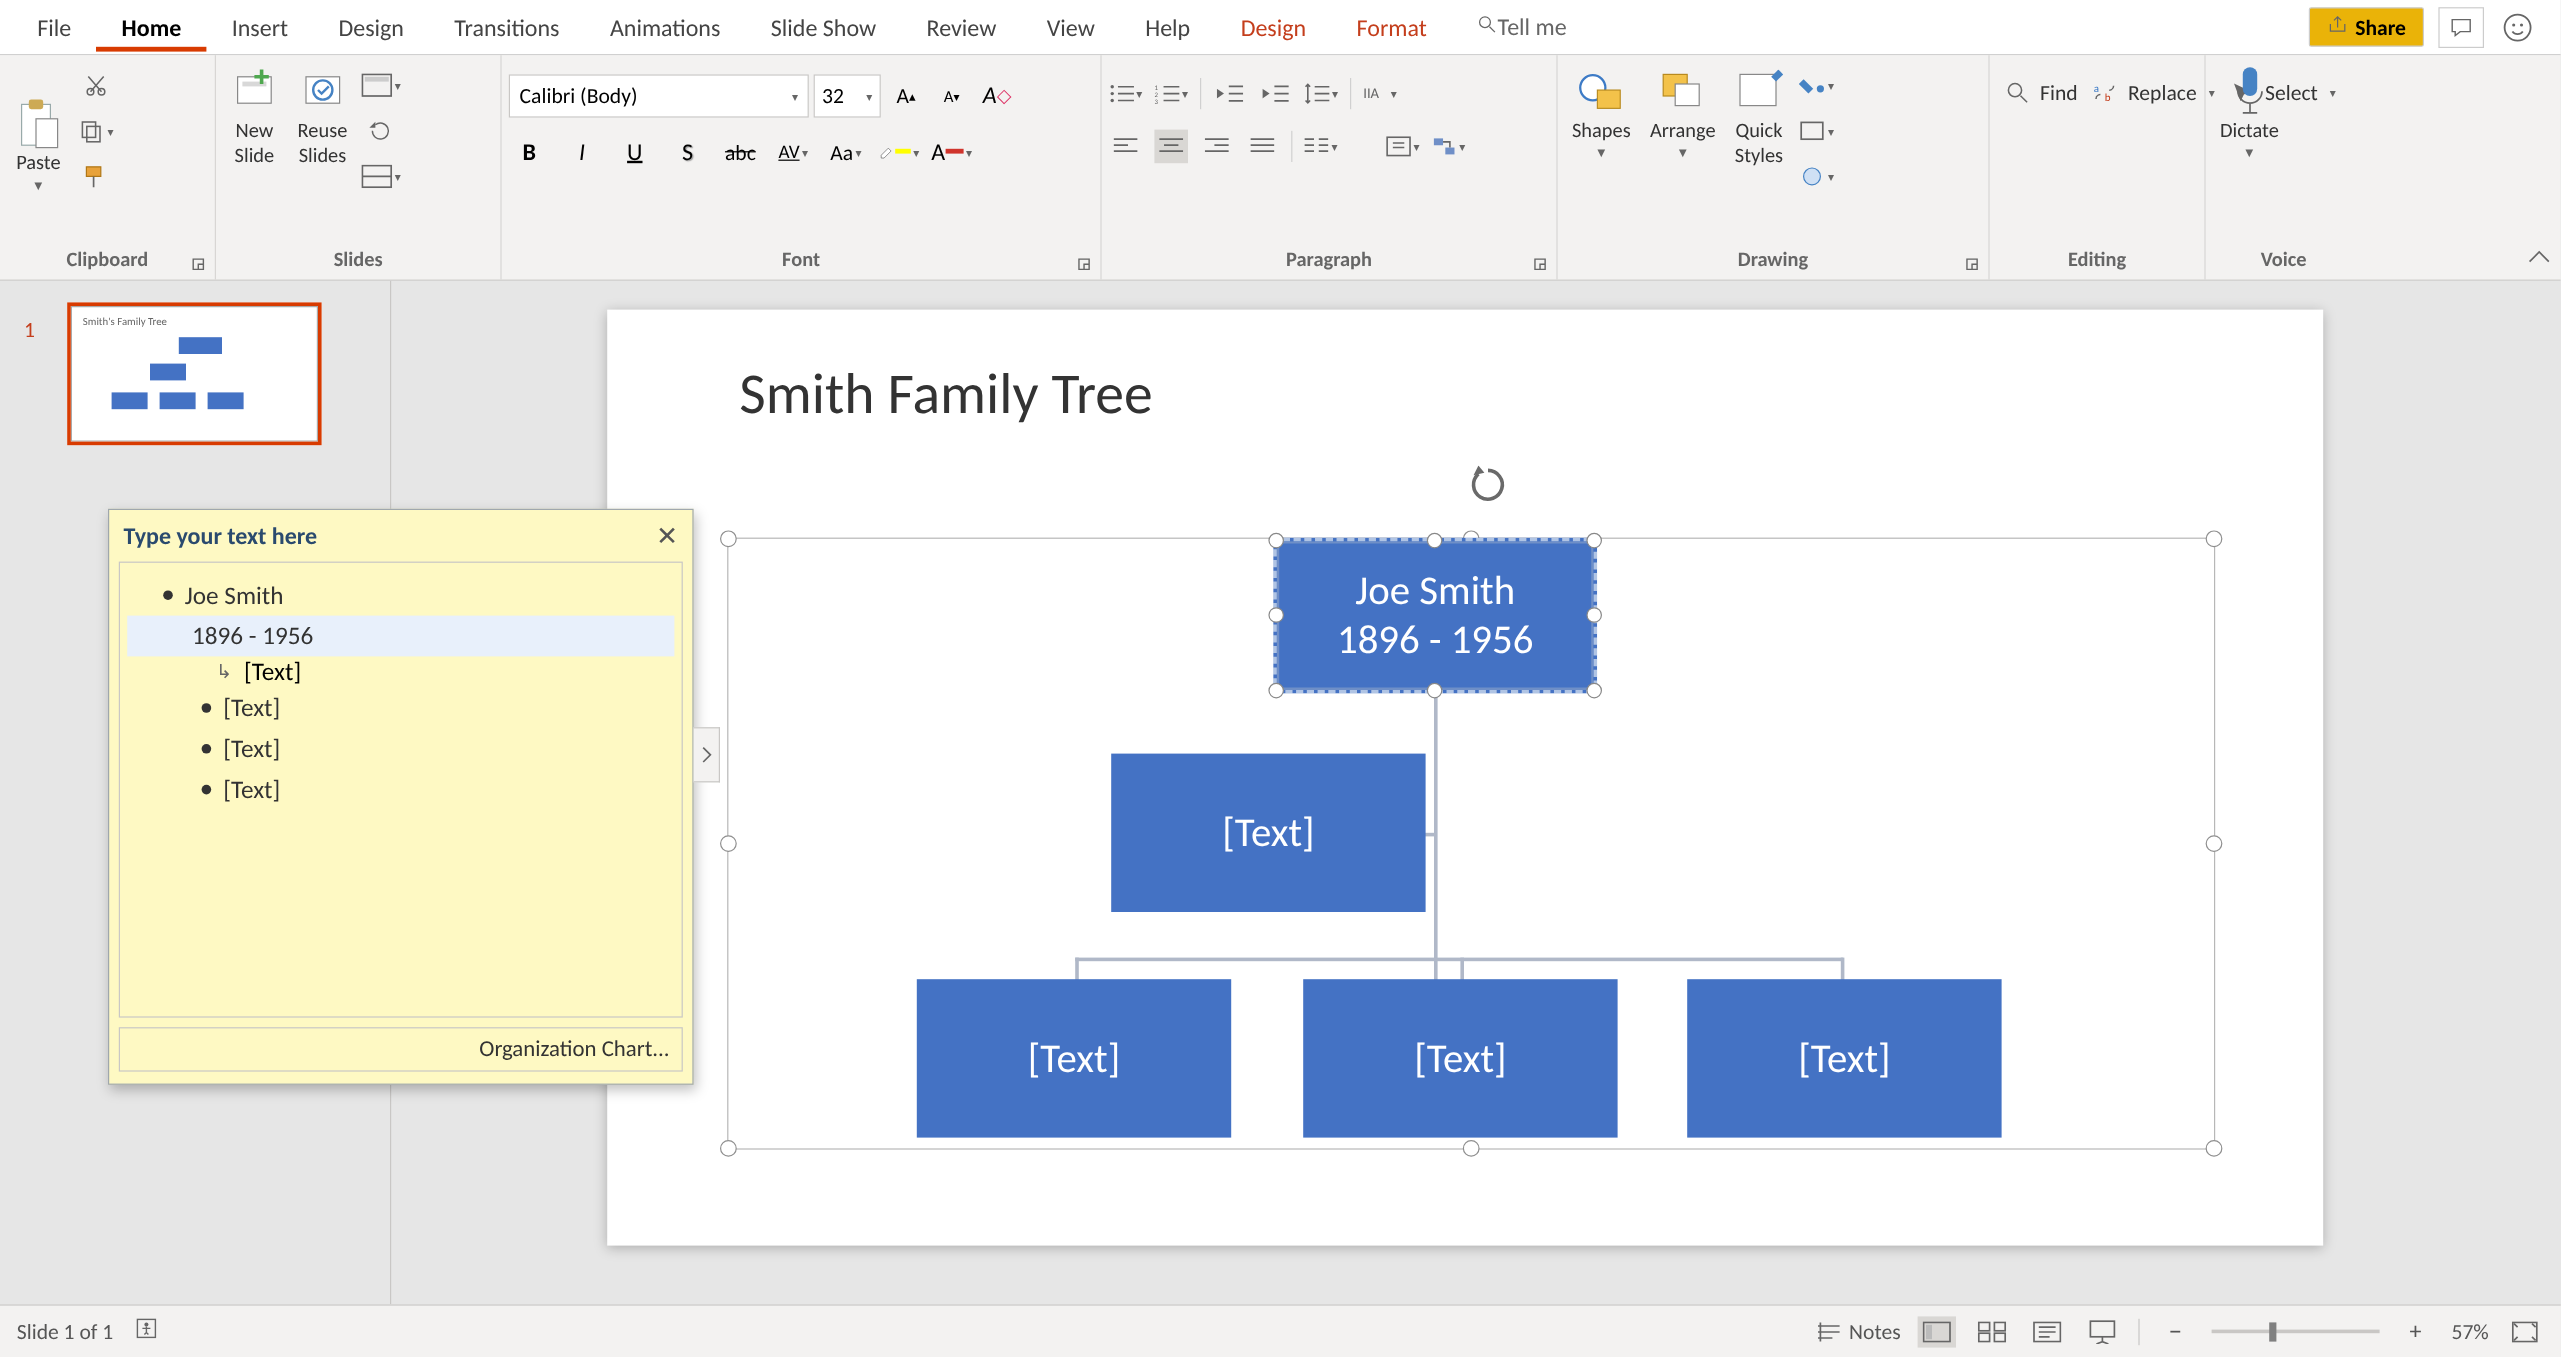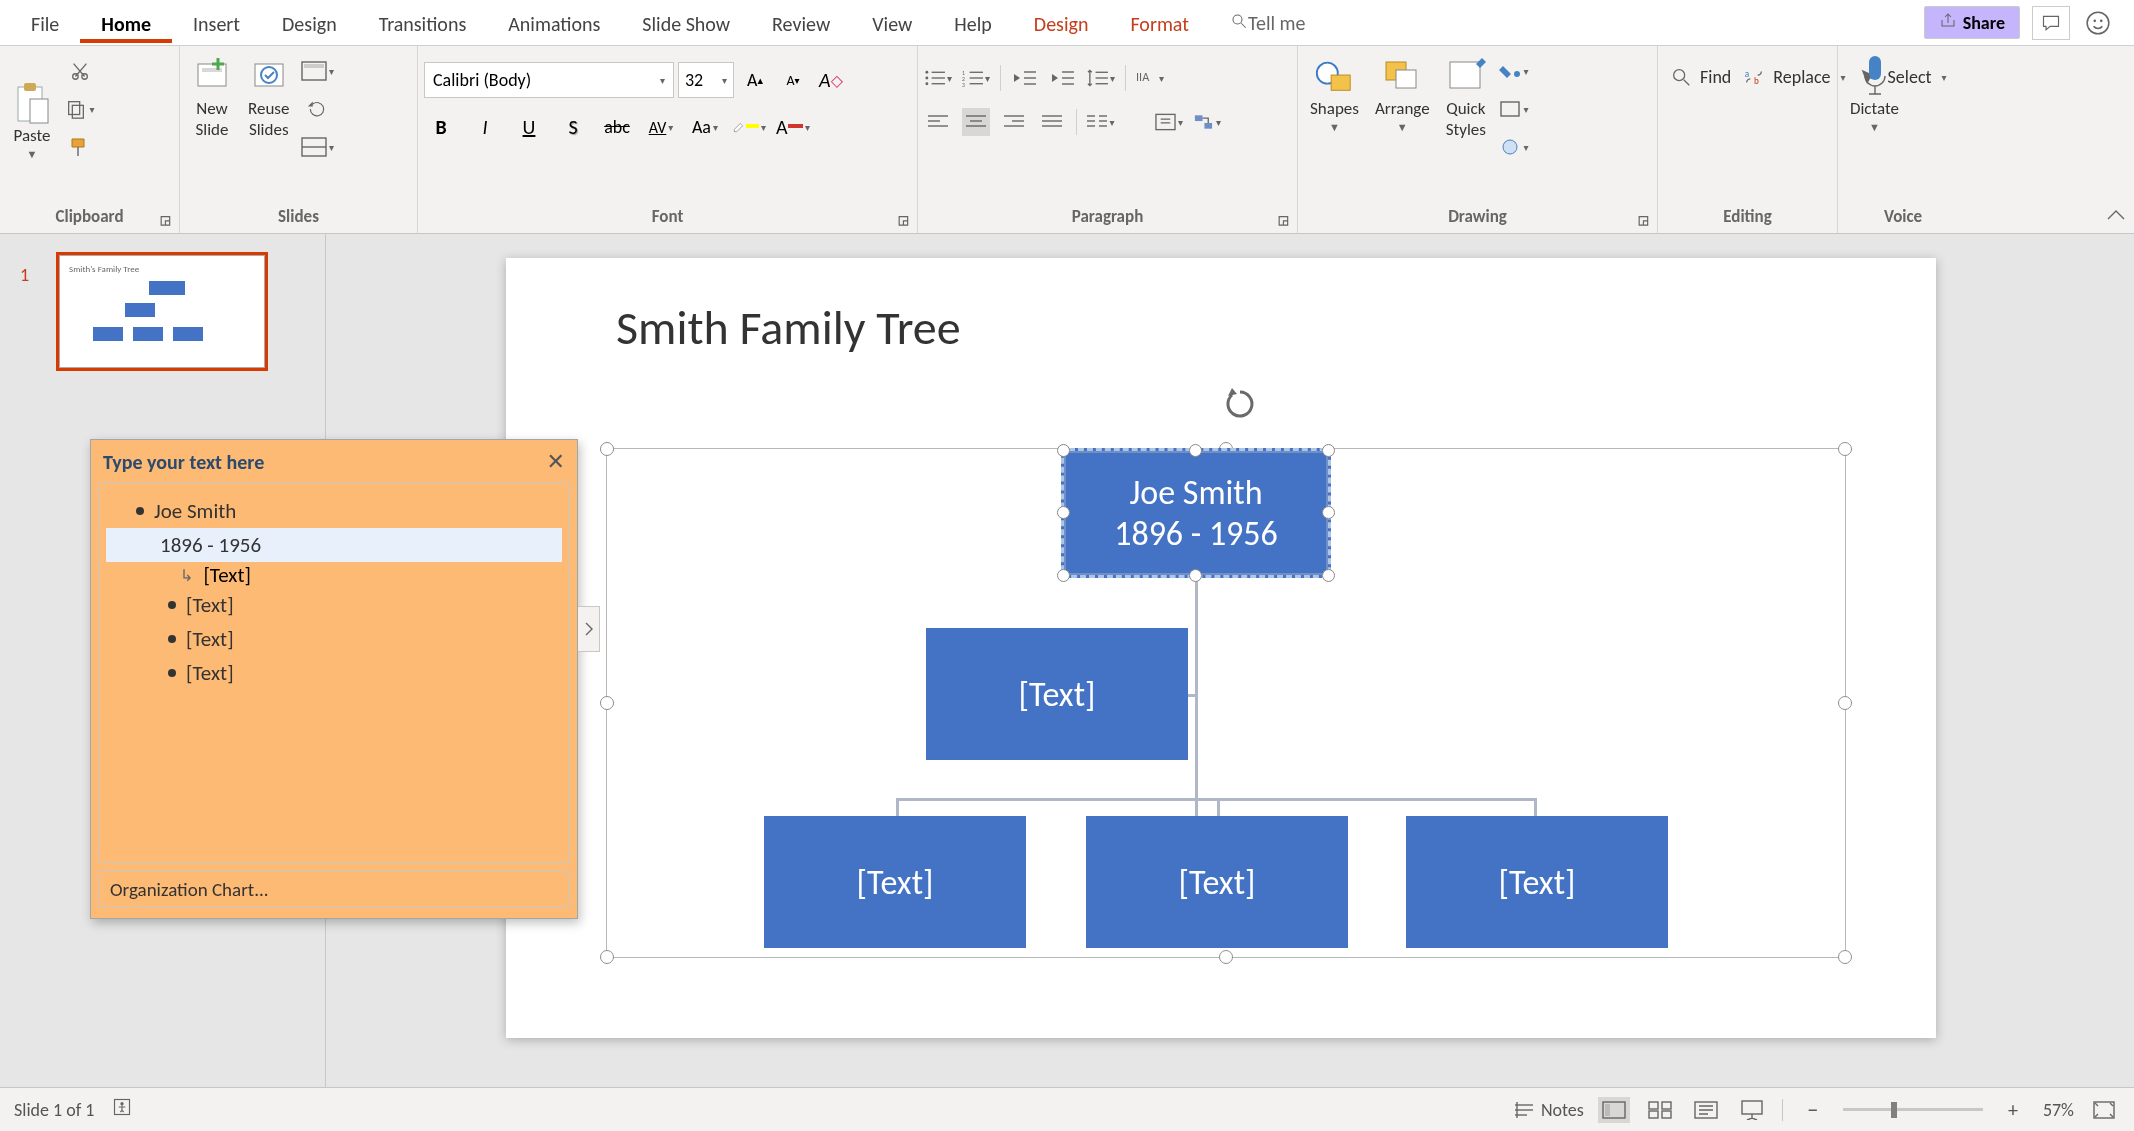--- a/index.html
+++ b/index.html
@@ -6,21 +6,21 @@
 body { background: #e6e6e6; width: 2134px; height: 1131px; overflow: hidden; user-select: none; }
 
 
 .tabbar { background: #fff; height: 46px; display: flex; align-items: center; padding: 0 10px; gap: 0; border-bottom: 1px solid #d0d0d0; }
 .tab { padding: 9px 21px 7px; font-size: 20px; color: #444; cursor: pointer; }
 .tab.active { color: #000; border-bottom: 4px solid #d83b01; padding-bottom: 3px; font-weight: 600; }
 .tab.contextual { color: #c43e1c; }
 .tellme { display: flex; align-items: center; gap: 0; padding: 0 20px; font-size: 20px; color: #666; flex: 1; }
 .tellme svg { width: 18px; height: 18px; }
 .tb-right { display: flex; align-items: center; gap: 12px; padding-right: 10px; }
-.share-btn { border: 1px solid #ccc; background: #c4b5fd; padding: 4px 14px; border-radius: 2px; display: flex; align-items: center; gap: 6px; font-size: 18px; font-weight: 600; }
+.share-btn { border: 1px solid #ccc; background: #eab308; padding: 4px 14px; border-radius: 2px; display: flex; align-items: center; gap: 6px; font-size: 18px; font-weight: 600; }
 .icon-btn { border: 1px solid #ccc; background: #fff; width: 38px; height: 34px; display: flex; align-items: center; justify-content: center; }
 .face-btn { width: 32px; height: 32px; display:flex; align-items:center; justify-content:center; }
 
 
 .ribbon { background: #f3f2f1; height: 188px; border-bottom: 1px solid #c9c7c5; display: flex; position: relative; }
 .grp { border-right: 1px solid #d8d6d4; padding: 6px 6px 0 6px; display: flex; flex-direction: column; justify-content: space-between; }
 .grp-body { display: flex; gap: 4px; align-items: flex-start; height: 150px; }
 .grp-label { text-align: center; font-size: 17px; color: #666; padding-bottom: 6px; position: relative; white-space:nowrap;font-weight:bold; }
 .grp-label .launcher { position: absolute; right: 2px; bottom: 6px; font-size: 12px; color: #666; }
 .bigbtn { text-align: center; padding: 4px 6px; font-size: 17px; color: #333; cursor: pointer; display:flex; flex-direction:column; align-items:center; justify-content:center; gap:2px; }
@@ -50,30 +50,30 @@
 .slidenum { font-size: 18px; color: #c43e1c; position:absolute; left:20px; top:30px; }
 .thumb { margin-left: 40px; width: 212px; height: 119px; background:#fff; border: 3px solid #d83b01; box-shadow: 0 0 0 1px #aaa inset; position:relative; }
 .thumb .mini-title { position:absolute; top:8px; left:10px; font-size:9px; color:#666; }
 .thumb .mini-root { position:absolute; top:26px; left:90px; width:36px; height:14px; background:#4472c4; }
 .thumb .mini-asst { position:absolute; top:48px; left:66px; width:30px; height:14px; background:#4472c4; }
 .thumb .mini-c1 { position:absolute; top:72px; left:34px; width:30px; height:14px; background:#4472c4; }
 .thumb .mini-c2 { position:absolute; top:72px; left:74px; width:30px; height:14px; background:#4472c4; }
 .thumb .mini-c3 { position:absolute; top:72px; left:114px; width:30px; height:14px; background:#4472c4; }
 
 
-.textpane { position:absolute; left:90px; top:205px; width:488px; background:#fdba74; border:1px solid #9fa7ad; box-shadow: 2px 4px 10px rgba(0,0,0,.25); z-index:50; }
+.textpane { position:absolute; left:90px; top:190px; width:488px; background:#fef9c3; border:1px solid #9fa7ad; box-shadow: 2px 4px 10px rgba(0,0,0,.25); z-index:50; }
 .textpane-head { display:flex; justify-content:space-between; align-items:center; padding:8px 12px; font-size:20px; color:#2a4a6e; font-weight:600; }
 .textpane-head .close { cursor:pointer; color:#555; font-size:22px; font-weight:400; }
 .textpane-body { border:1px solid #c9c7c5; margin:0 8px 8px 8px; min-height:380px; padding:10px 6px; }
 .tp-item { display:flex; align-items:center; gap:10px; padding:4px 10px 4px 30px; font-size:21px; color:#333; }
 .tp-item.sel { background:#e8f0fb; }
 .tp-sub2 { padding-left:74px; font-size:21px; display:flex; gap:10px; align-items:center; }
 .bullet { width:8px; height:8px; background:#333; border-radius:50%; }
 .arrow-ico { font-size:16px; color:#666; }
-.textpane-footer { border:1px solid #c9c7c5; margin:0 8px 10px 8px; padding:6px 10px; font-size:19px; color:#333; }
+.textpane-footer { border:1px solid #c9c7c5; margin:0 8px 10px 8px; padding:6px 10px; font-size:19px; color:#333;text-align:right; }
 .textpane-tab { position:absolute; left: 578px; top: 372px; width:22px; height:46px; background:#f3f2f1; border:1px solid #c9c7c5; border-left:none; display:flex; align-items:center; justify-content:center; z-index:51; cursor:pointer; }
 
 
 .canvasarea { flex:1; position:relative; }
 .slide { position:absolute; left:180px; top:24px; width:1430px; height:780px; background:#fff; box-shadow: 0 2px 10px rgba(0,0,0,.25); }
 .slide-title { position:absolute; left:110px; top:40px; font-size:48px; color:#333; font-family: Calibri; }
 .rotate-handle { position:absolute; left:718px; top:130px; width:32px; height:32px; }
 .sel-frame { position:absolute; left:100px; top:190px; width:1240px; height:510px; border:1px solid #b7b7b7; }
 .sh { position:absolute; width:14px; height:14px; background:#fff; border:1.5px solid #8f8f8f; border-radius:50%; }
 .sh.tl{left:-7px;top:-7px}.sh.tr{right:-7px;top:-7px}.sh.bl{left:-7px;bottom:-7px}.sh.br{right:-7px;bottom:-7px}

